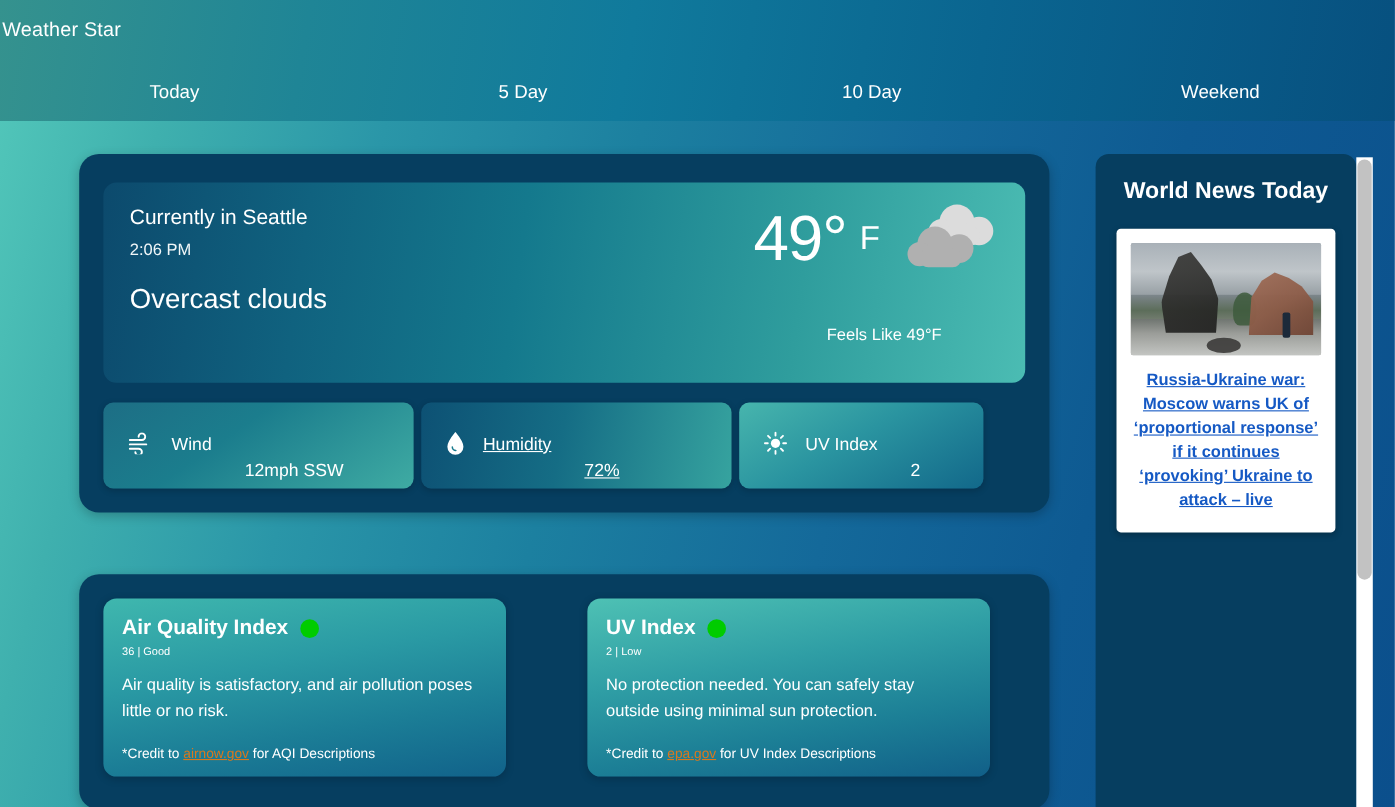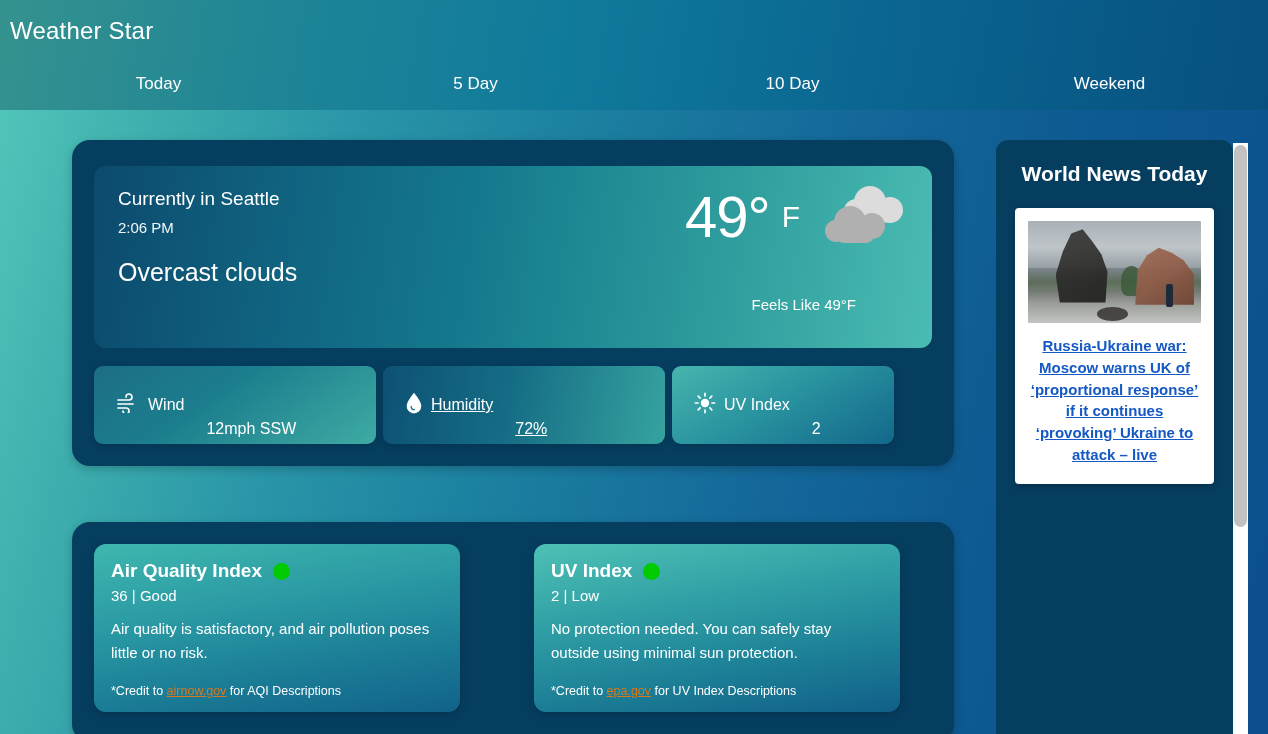--- a/index.html
+++ b/index.html
@@ -14,22 +14,22 @@
     position: relative;
   }
 
   
   #header {
     position: absolute; left: 0; top: 0; width: 1268px; height: 110px;
     background: linear-gradient(100deg, #35928e 0%, #1f8596 22%, #107a9c 45%, #0a6590 70%, #07507f 100%);
     z-index: 5;
   }
   #brand {
-    position: absolute; left: 10px; top: 17px;
-    font-size: 24px; color: #ffffff; letter-spacing: .2px;
+    position: absolute; left: 2px; top: 17px;
+    font-size: 18px; color: #ffffff; letter-spacing: .2px;
   }
   #search-wrap {
     position: absolute; left: 513px; top: 12px; width: 304px; height: 34px;
   }
   #search-input {
     width: 100%; height: 100%;
     border: none; outline: none;
     border-radius: 18px;
     background: #ffffff;
     text-align: center;
@@ -92,21 +92,21 @@
     position: absolute; right: 52px; top: 116px;
     font-size: 15px; color: #ffffff; padding-left: 31px;
   }
 
   
   #stats-row {
     display: flex; gap: 7px; margin-top: 18px;
   }
   .stat {
     height: 78px; border-radius: 9px;
-    display: flex; align-items: center; gap: 8px;
+    display: flex; align-items: center; gap: 16px;
     padding: 0 22px;
     color: #ffffff; font-size: 16px;
     box-shadow: 0 2px 6px rgba(0,0,0,.18);
   }
   .stat .stat-label { white-space: nowrap; }
   .stat .stat-value { margin-left: 14px; white-space: nowrap; margin-top: 47px; }
   .stat svg { flex: 0 0 auto; }
   #stat-wind {
     width: 282px;
     background: linear-gradient(145deg, #1d6e85 0%, #1b7d8d 40%, #3faba3 100%);
@@ -140,21 +140,21 @@
   }
   #uvi-card {
     background: linear-gradient(170deg, #4ec1b4 0%, #2f9ea5 38%, #1c7f96 70%, #115f88 100%);
   }
   .index-title-row { display: flex; align-items: center; gap: 11px; }
   .index-title { font-size: 19px; font-weight: 700; }
   .dot-green {
     width: 17px; height: 17px; border-radius: 50%;
     background: #00cc00; display: inline-block;
   }
-  .index-sub { font-size: 15px; margin-top: 5px; }
+  .index-sub { font-size: 10px; margin-top: 5px; }
   .index-desc { font-size: 15px; margin-top: 13px; line-height: 1.6; }
   .index-credit { font-size: 12.5px; margin-top: 19px; }
   .index-credit a { color: #d9781d; text-decoration: underline; }
 
   
   #news-panel {
     position: absolute; left: 996px; top: 140px;
     width: 237px; height: 600px;
     background: #063e60;
     border-radius: 12px 12px 0 0;

